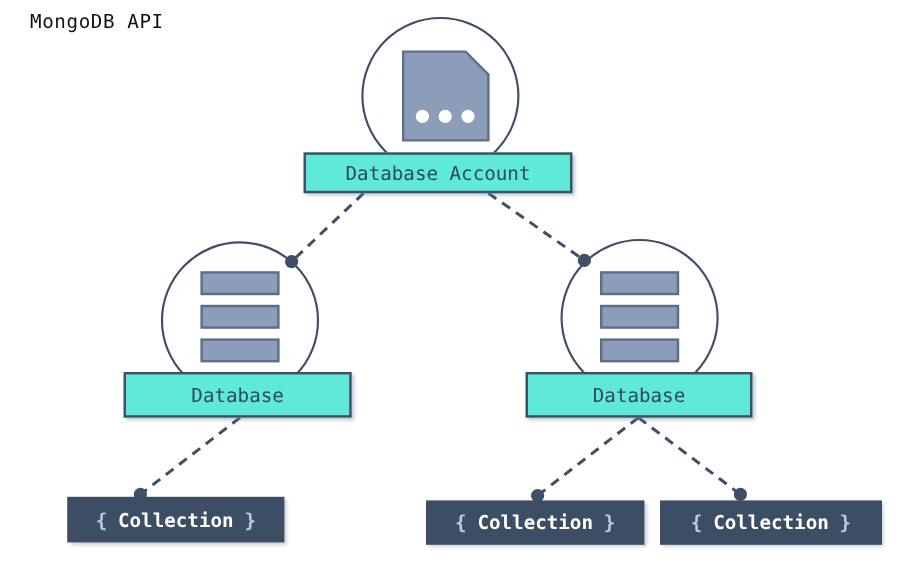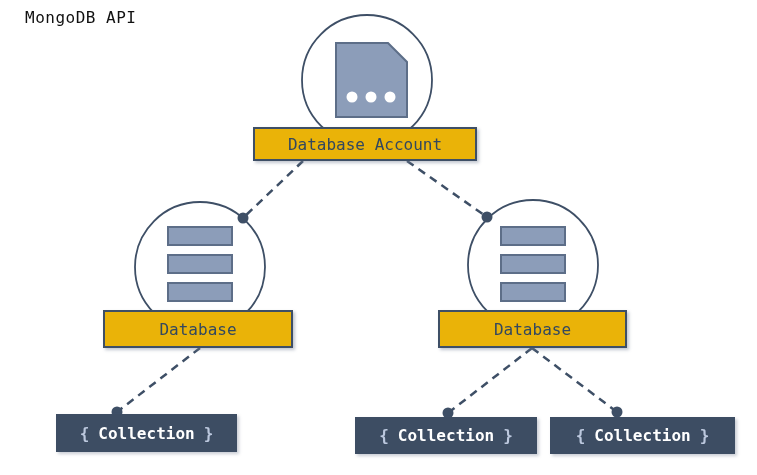--- a/index.html
+++ b/index.html
@@ -27,21 +27,21 @@
     white-space: pre;
   }
   svg.layer { position: absolute; left: 0; top: 0; }
   .circle-node { fill: #ffffff; stroke: var(--slate); stroke-width: 1.8; }
   .icon-shape { fill: var(--iconFill); stroke: var(--iconStroke); stroke-width: 2; }
   .icon-dot { fill: #ffffff; stroke: none; }
   .edge { stroke: var(--slate); stroke-width: 2.5; stroke-dasharray: 8 6; fill: none; }
   .endpoint { fill: var(--slate); stroke: none; }
   .node-box {
     position: absolute;
-    background: #eab308;
+    background: #5eead4;
     border: 2px solid var(--slate);
     box-sizing: border-box;
     display: flex; align-items: center; justify-content: center;
     font-size: 16px; color: var(--boxText);
     box-shadow: 2px 2px 3px rgba(120,130,150,0.45);
     white-space: pre;
   }
   .coll-box {
     position: absolute;
     background: var(--collBg);

